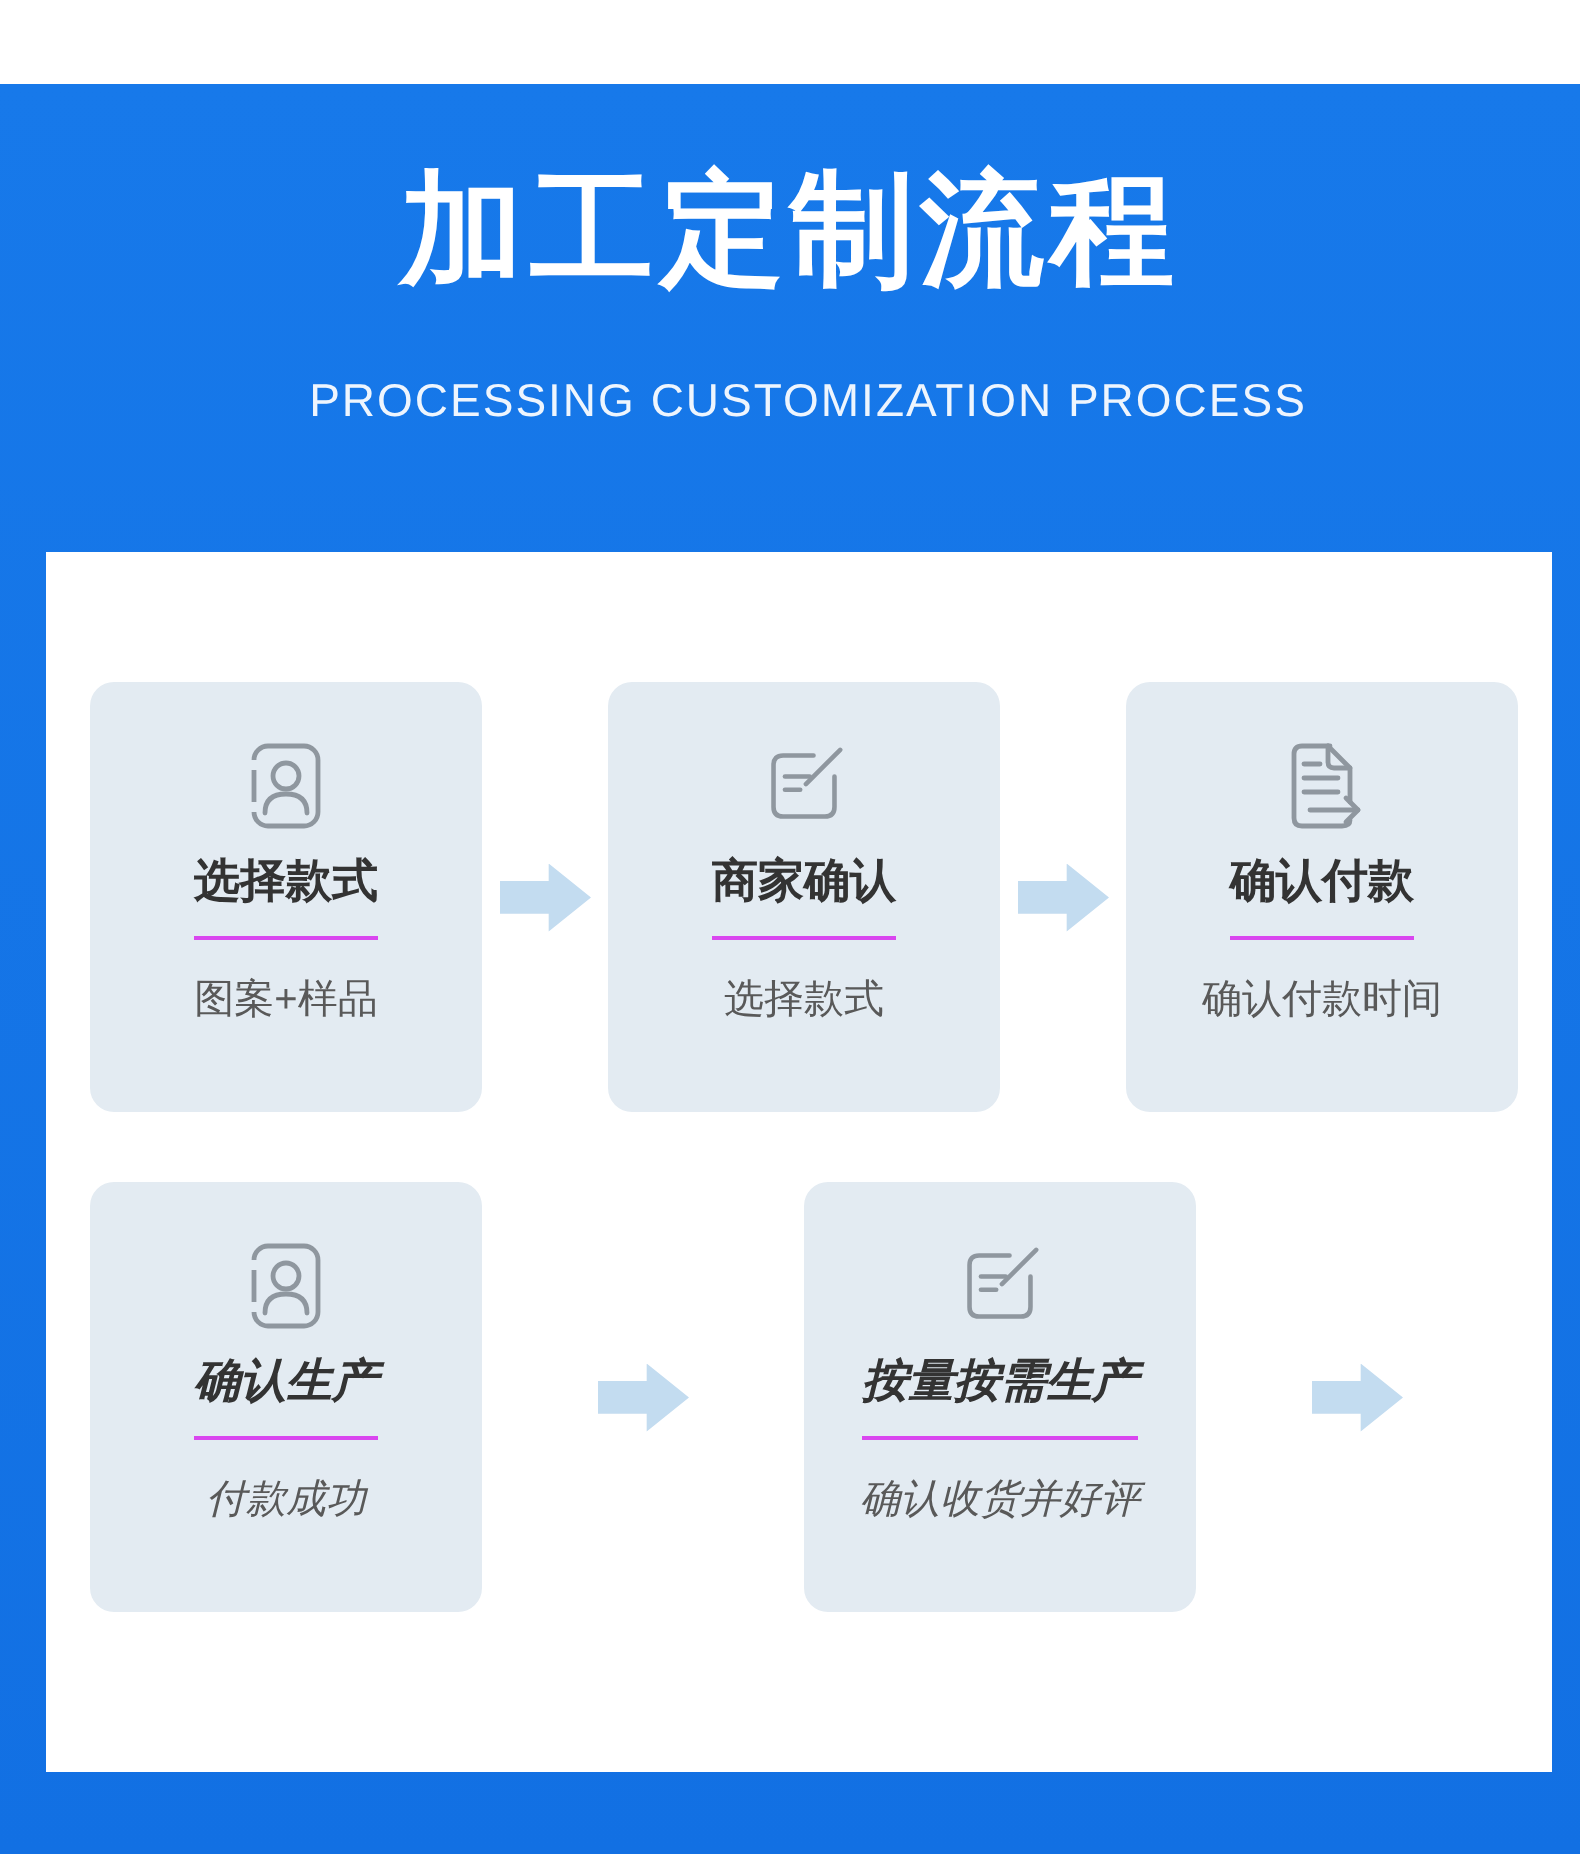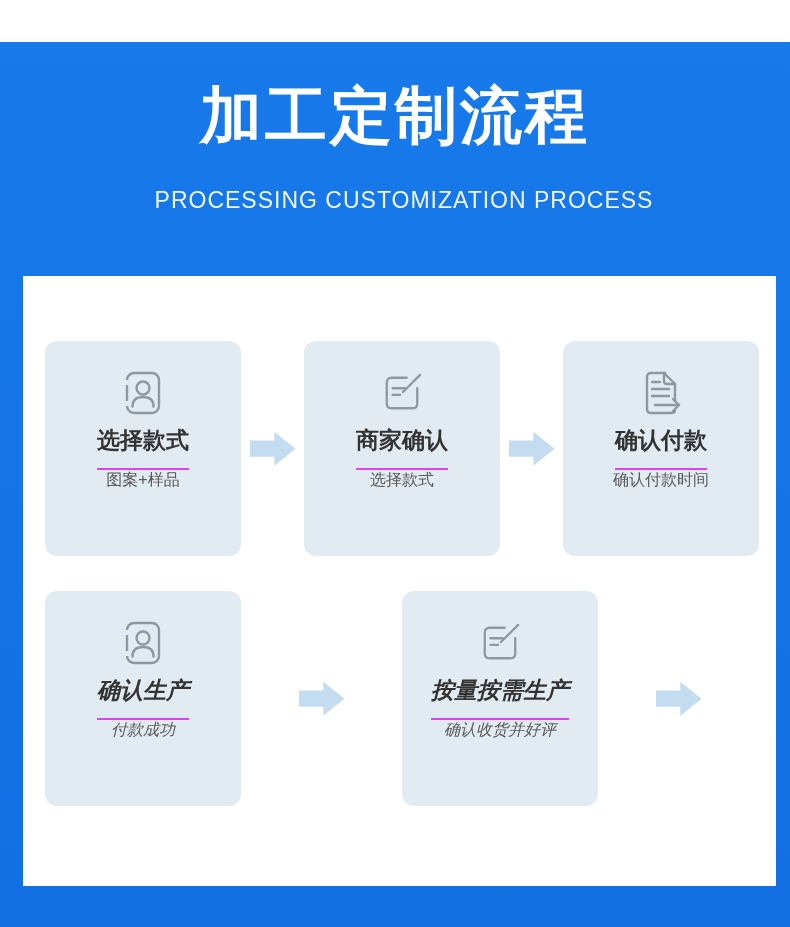--- a/index.html
+++ b/index.html
@@ -37,21 +37,21 @@
   }
 
   .step-icon { height:52px; display:flex; align-items:center; justify-content:center; }
   .step-icon svg { stroke:#8f979f; fill:none; stroke-width:2.4; stroke-linecap:round; stroke-linejoin:round; }
   .step-icon .patch { fill:#e3ebf2; stroke:none; }
 
   .step-title {
     margin-top:8px; font-size:23px; font-weight:bold; color:#333333;
     padding-bottom:13px; border-bottom:2px solid #d946ef; line-height:1.2; white-space:nowrap;
   }
-  .step-subtitle { font-size:16px; color:#595959; white-space:nowrap; }
+  .step-subtitle { margin-top:16px; font-size:20px; color:#595959; white-space:nowrap; }
 </style>
 </head>
 <body>
 
 <div class="top-strip"></div>
 
 <div class="banner">
   <h1 class="banner-title">加工定制流程</h1>
   <div class="banner-subtitle">PROCESSING CUSTOMIZATION PROCESS</div>
 

